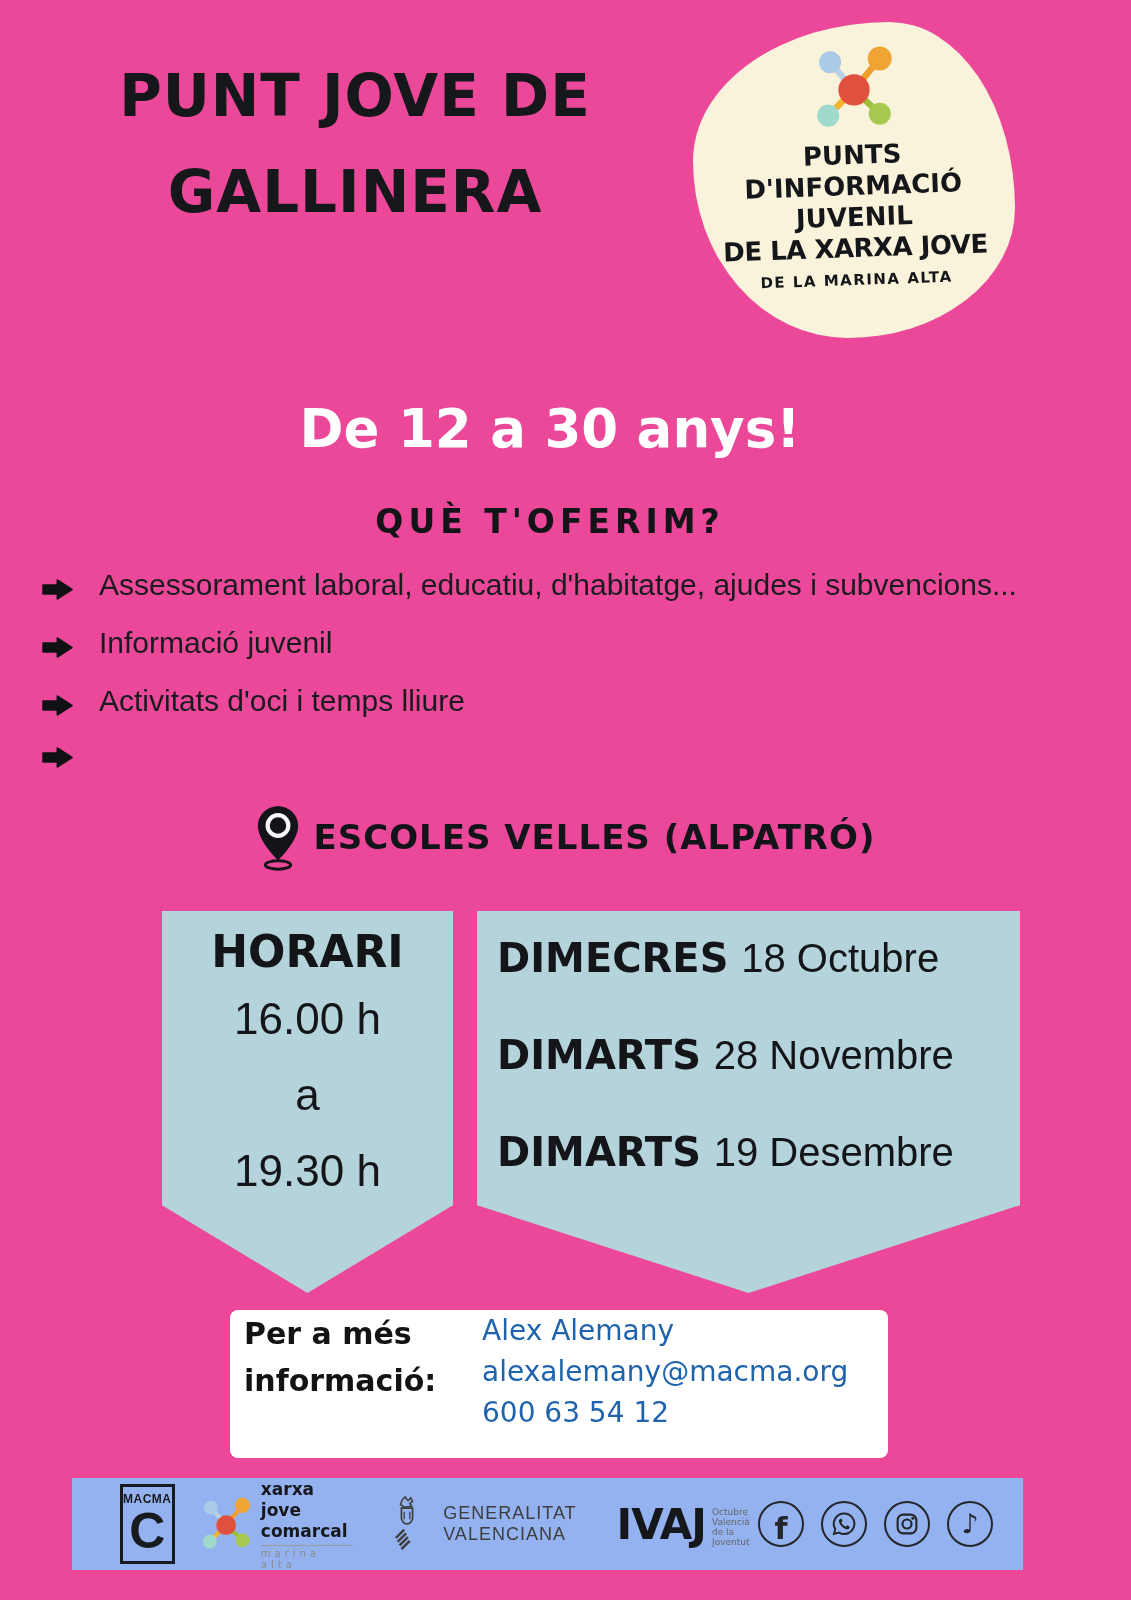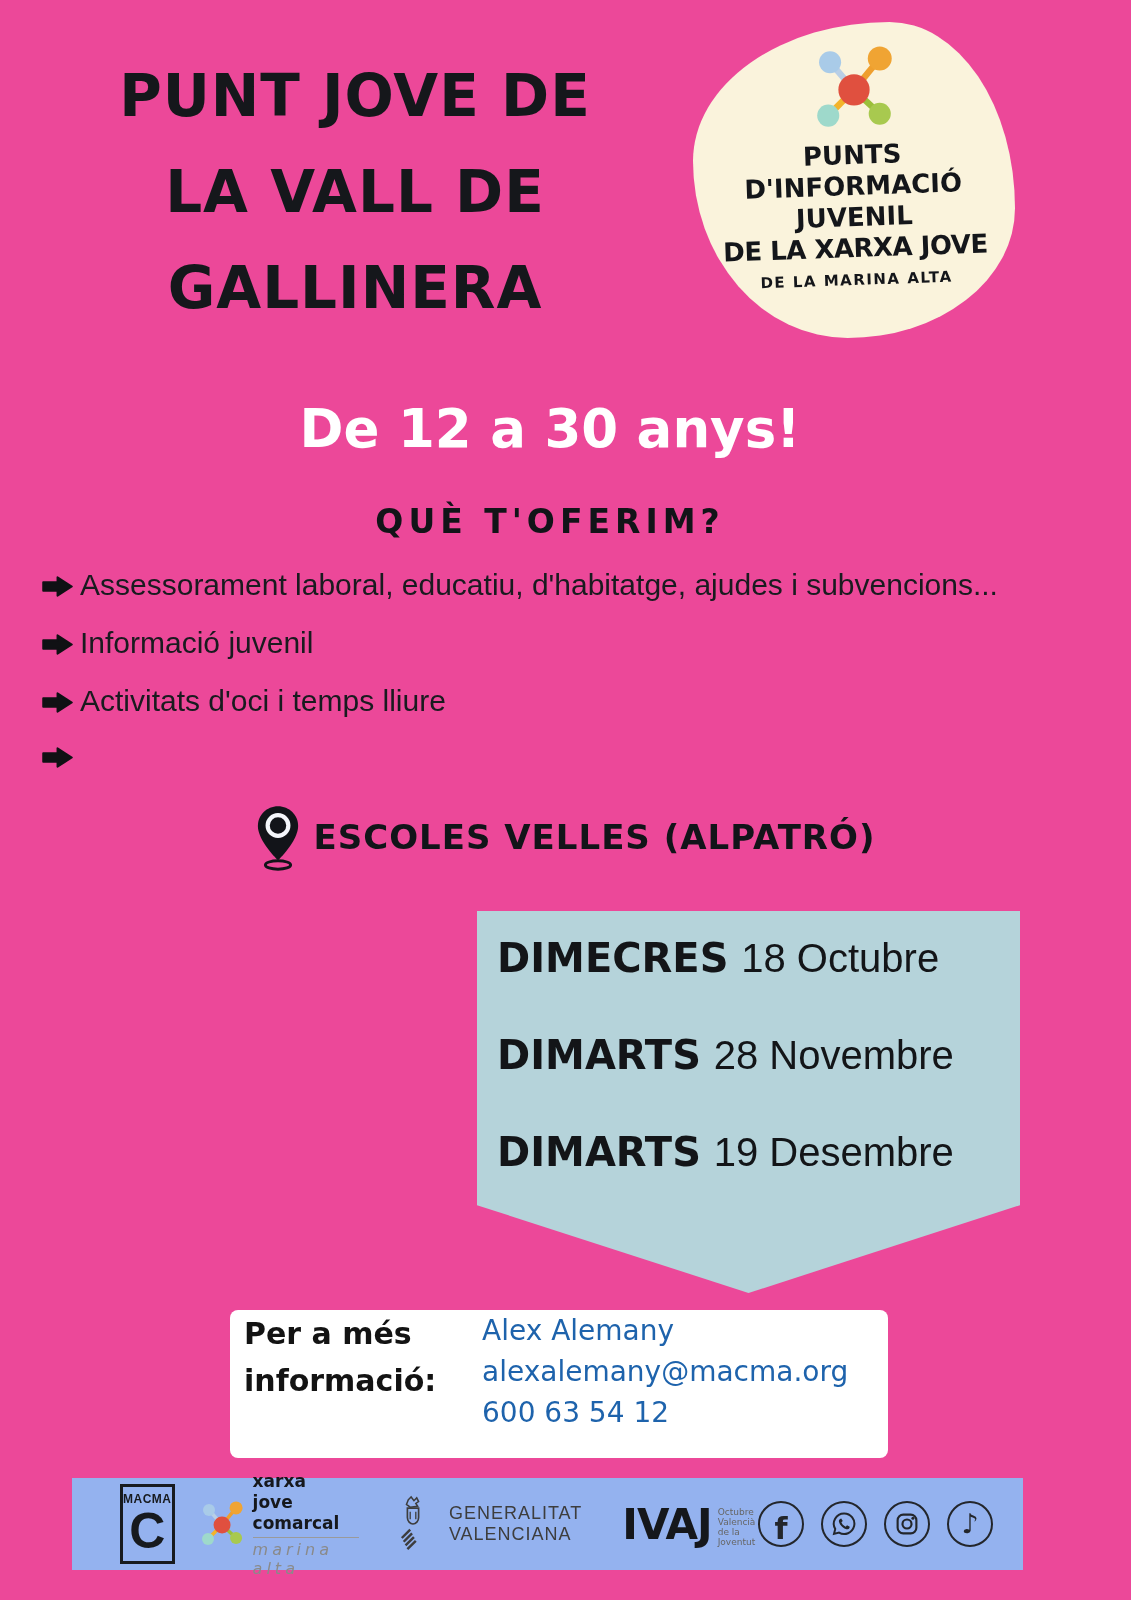--- a/index.html
+++ b/index.html
@@ -24,21 +24,21 @@
   .badge-text .bs{font-size:15px;letter-spacing:1.5px;margin-top:7px;}
 
   
   .age{position:absolute;left:0;top:398px;width:1100px;text-align:center;color:#ffffff;
        font-weight:700;font-size:53px;}
 
   
   .offer-head{position:absolute;left:0;top:502px;width:1100px;text-align:center;
               color:#121418;font-weight:700;font-size:33px;letter-spacing:5px;}
   .offer-list{position:absolute;left:42px;top:568px;width:1070px;list-style:none;margin:0;padding:0;}
-  .offer-list li{display:flex;align-items:center;gap:7px;margin-bottom:25px;
+  .offer-list li{display:flex;align-items:flex-end;gap:26px;margin-bottom:25px;
                  font-family:"Liberation Sans",sans-serif;font-size:30px;line-height:33px;color:#191b1f;}
   .arrow-ic{flex:0 0 auto;width:31px;height:23px;margin-top:4px;}
 
   
   .location-row{position:absolute;left:0;top:798px;width:1131px;display:flex;
                 justify-content:center;align-items:center;gap:12px;}
   .pin-ic{width:46px;height:78px;}
   .location-row .loc-text{font-weight:700;font-size:34px;letter-spacing:1px;color:#121419;}
 
   
@@ -63,21 +63,21 @@
               display:flex;align-items:center;}
   .macma{margin-left:48px;width:56px;height:74px;border:3.5px solid #171a1e;text-align:center;
          font-family:"Liberation Sans",sans-serif;color:#171a1e;box-sizing:content-box;}
   .macma .mt{font-size:12px;font-weight:700;letter-spacing:.5px;margin-top:5px;}
   .macma .mc{font-size:50px;font-weight:700;line-height:50px;}
   .xarxa{margin-left:22px;display:flex;align-items:center;}
   .xarxa .mol{width:64px;height:64px;}
   .xarxa-text{margin-left:6px;color:#16181c;}
   .xarxa-text .xl{font-weight:700;font-size:17px;line-height:21px;}
   .xarxa-text .xs{border-top:1px solid #9a9a9a;margin-top:3px;padding-top:2px;
-                  font-size:16px;letter-spacing:4px;color:#8a8a8a;font-style:italic;}
+                  font-size:10px;letter-spacing:4px;color:#8a8a8a;}
   .gva{margin-left:40px;display:flex;align-items:center;gap:22px;color:#3d3d3d;}
   .gva-emblem{width:28px;height:58px;}
   .gva-text{font-family:"Liberation Sans",sans-serif;font-size:18px;line-height:21px;letter-spacing:1px;}
   .ivaj{margin-left:40px;display:flex;align-items:center;}
   .ivaj .iv{font-weight:700;font-size:42px;letter-spacing:-1px;color:#15171b;}
   .ivaj .iv-sub{margin-left:6px;margin-top:6px;font-size:9px;line-height:10px;color:#666;}
   .socials{margin-left:auto;margin-right:30px;display:flex;gap:17px;}
   .soc{width:46px;height:46px;border:2.5px solid #23262b;border-radius:50%;box-sizing:border-box;
        display:flex;align-items:center;justify-content:center;color:#23262b;}
   .soc .fb{font-weight:700;font-size:30px;margin-top:8px;}
@@ -100,21 +100,20 @@
       <circle cx="78" cy="78" r="12" fill="#A8C94F"></circle>
       <circle cx="50" cy="52" r="17" fill="#E0503F"></circle>
     </g>
   </defs>
 </svg>
 
 <div class="poster">
 
   <div class="title">
     <div>PUNT JOVE DE</div>
-    <div>LA VALL DE</div>
     <div>GALLINERA</div>
   </div>
 
   <div class="badge">
     <svg class="mol" viewBox="0 0 100 100">
         <use href="#molecule"></use>
       </svg>
     <div class="badge-text">
       <div class="bl">PUNTS</div>
       <div class="bl">D'INFORMACIÓ</div>
@@ -156,20 +155,26 @@
 
   <div class="location-row">
     <svg class="pin-ic" viewBox="0 0 24 34">
       <path d="M12 1C6.1 1 1.5 5.6 1.5 11.3c0 7.9 10.5 17.9 10.5 17.9s10.5-10 10.5-17.9C22.5 5.6 17.9 1 12 1z" fill="#121419"></path>
       <circle cx="12" cy="11" r="5.4" fill="none" stroke="#f4f6fb" stroke-width="2.2"></circle>
       <ellipse cx="12" cy="31.6" rx="6.6" ry="2.2" fill="none" stroke="#121419" stroke-width="1.5"></ellipse>
     </svg>
     <span class="loc-text">ESCOLES VELLES (ALPATRÓ)</span>
   </div>
 
+  <div class="banner horari">
+    <div class="hh">HORARI</div>
+    <div class="hl">16.00 h</div>
+    <div class="hl">a</div>
+    <div class="hl">19.30 h</div>
+  </div>
 
   <div class="banner dates">
     <div class="date-row">
       <span class="day">DIMECRES</span>
       <span class="dd">18 Octubre</span>
     </div>
     <div class="date-row">
       <span class="day">DIMARTS</span>
       <span class="dd">28 Novembre</span>
     </div>

